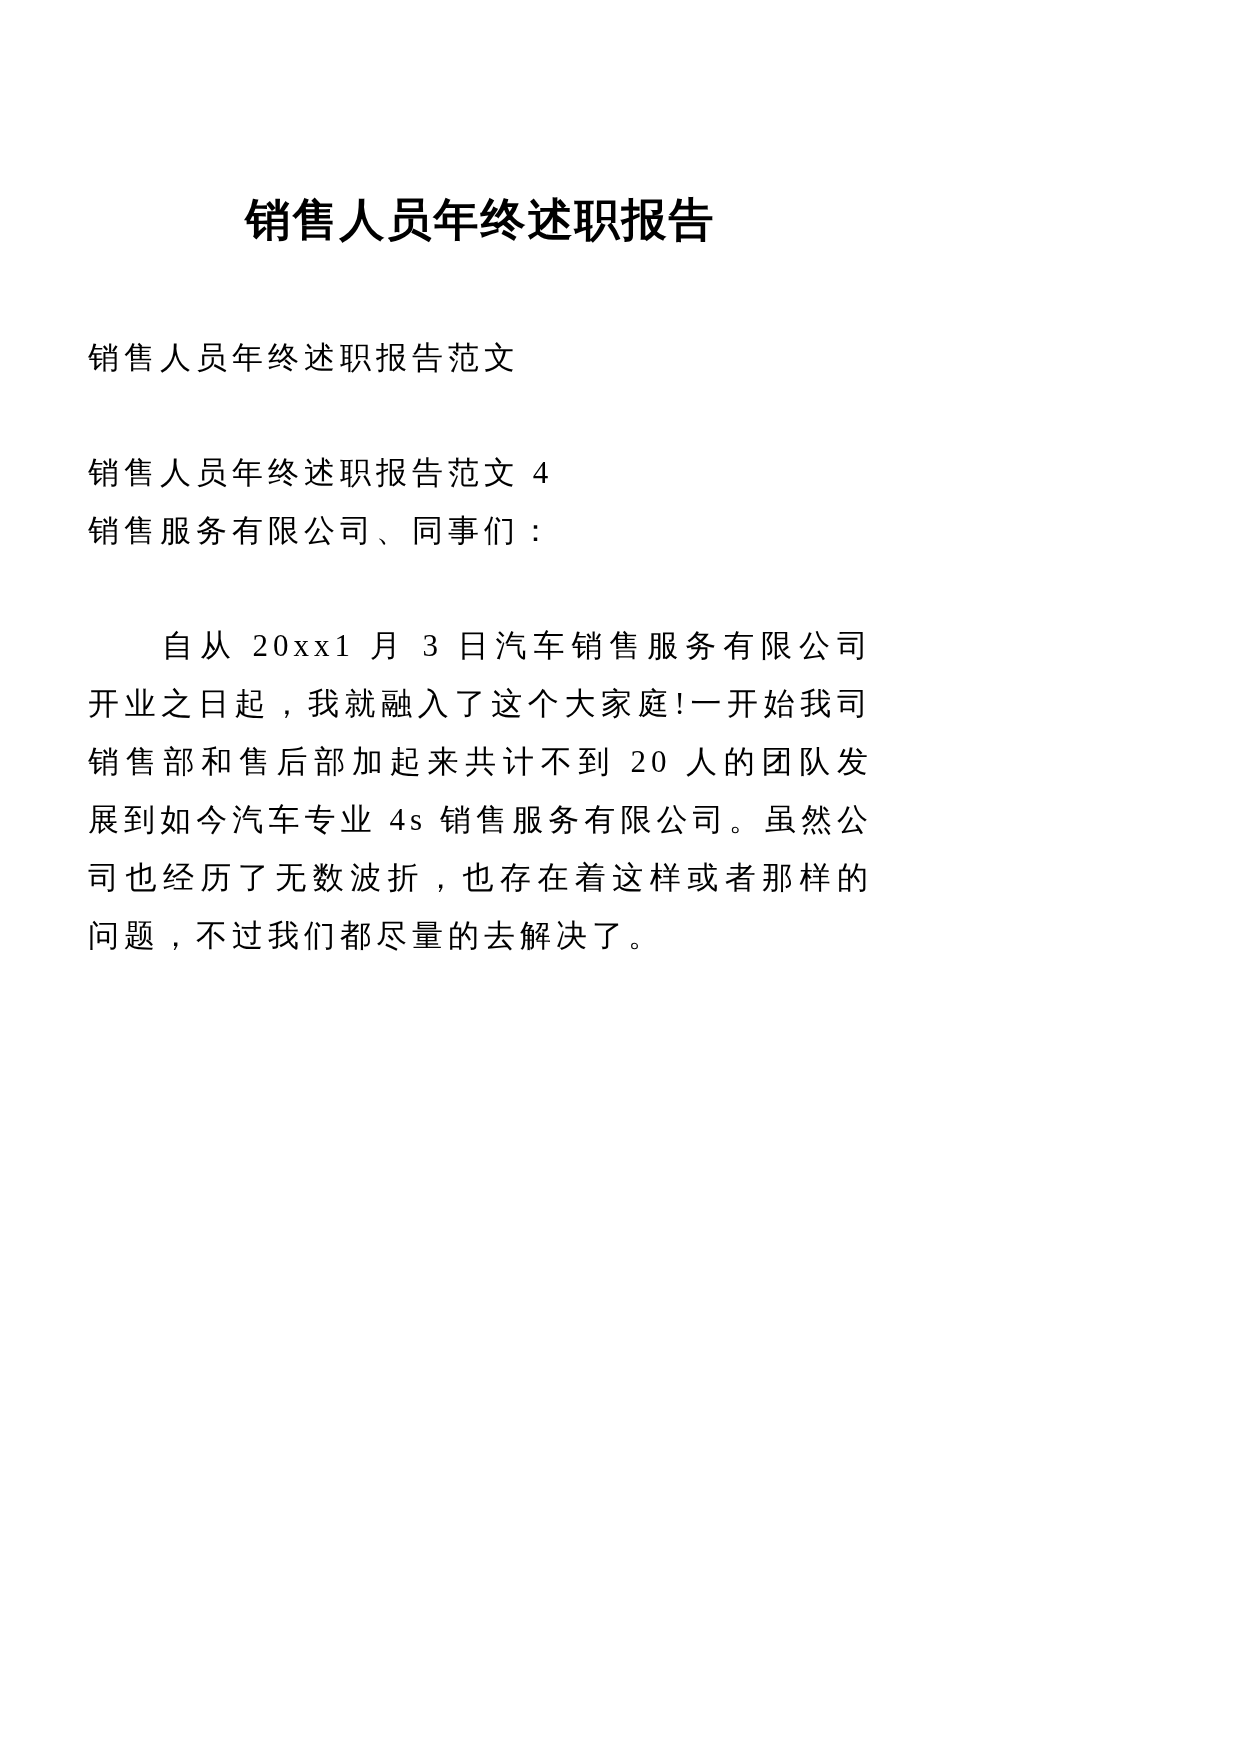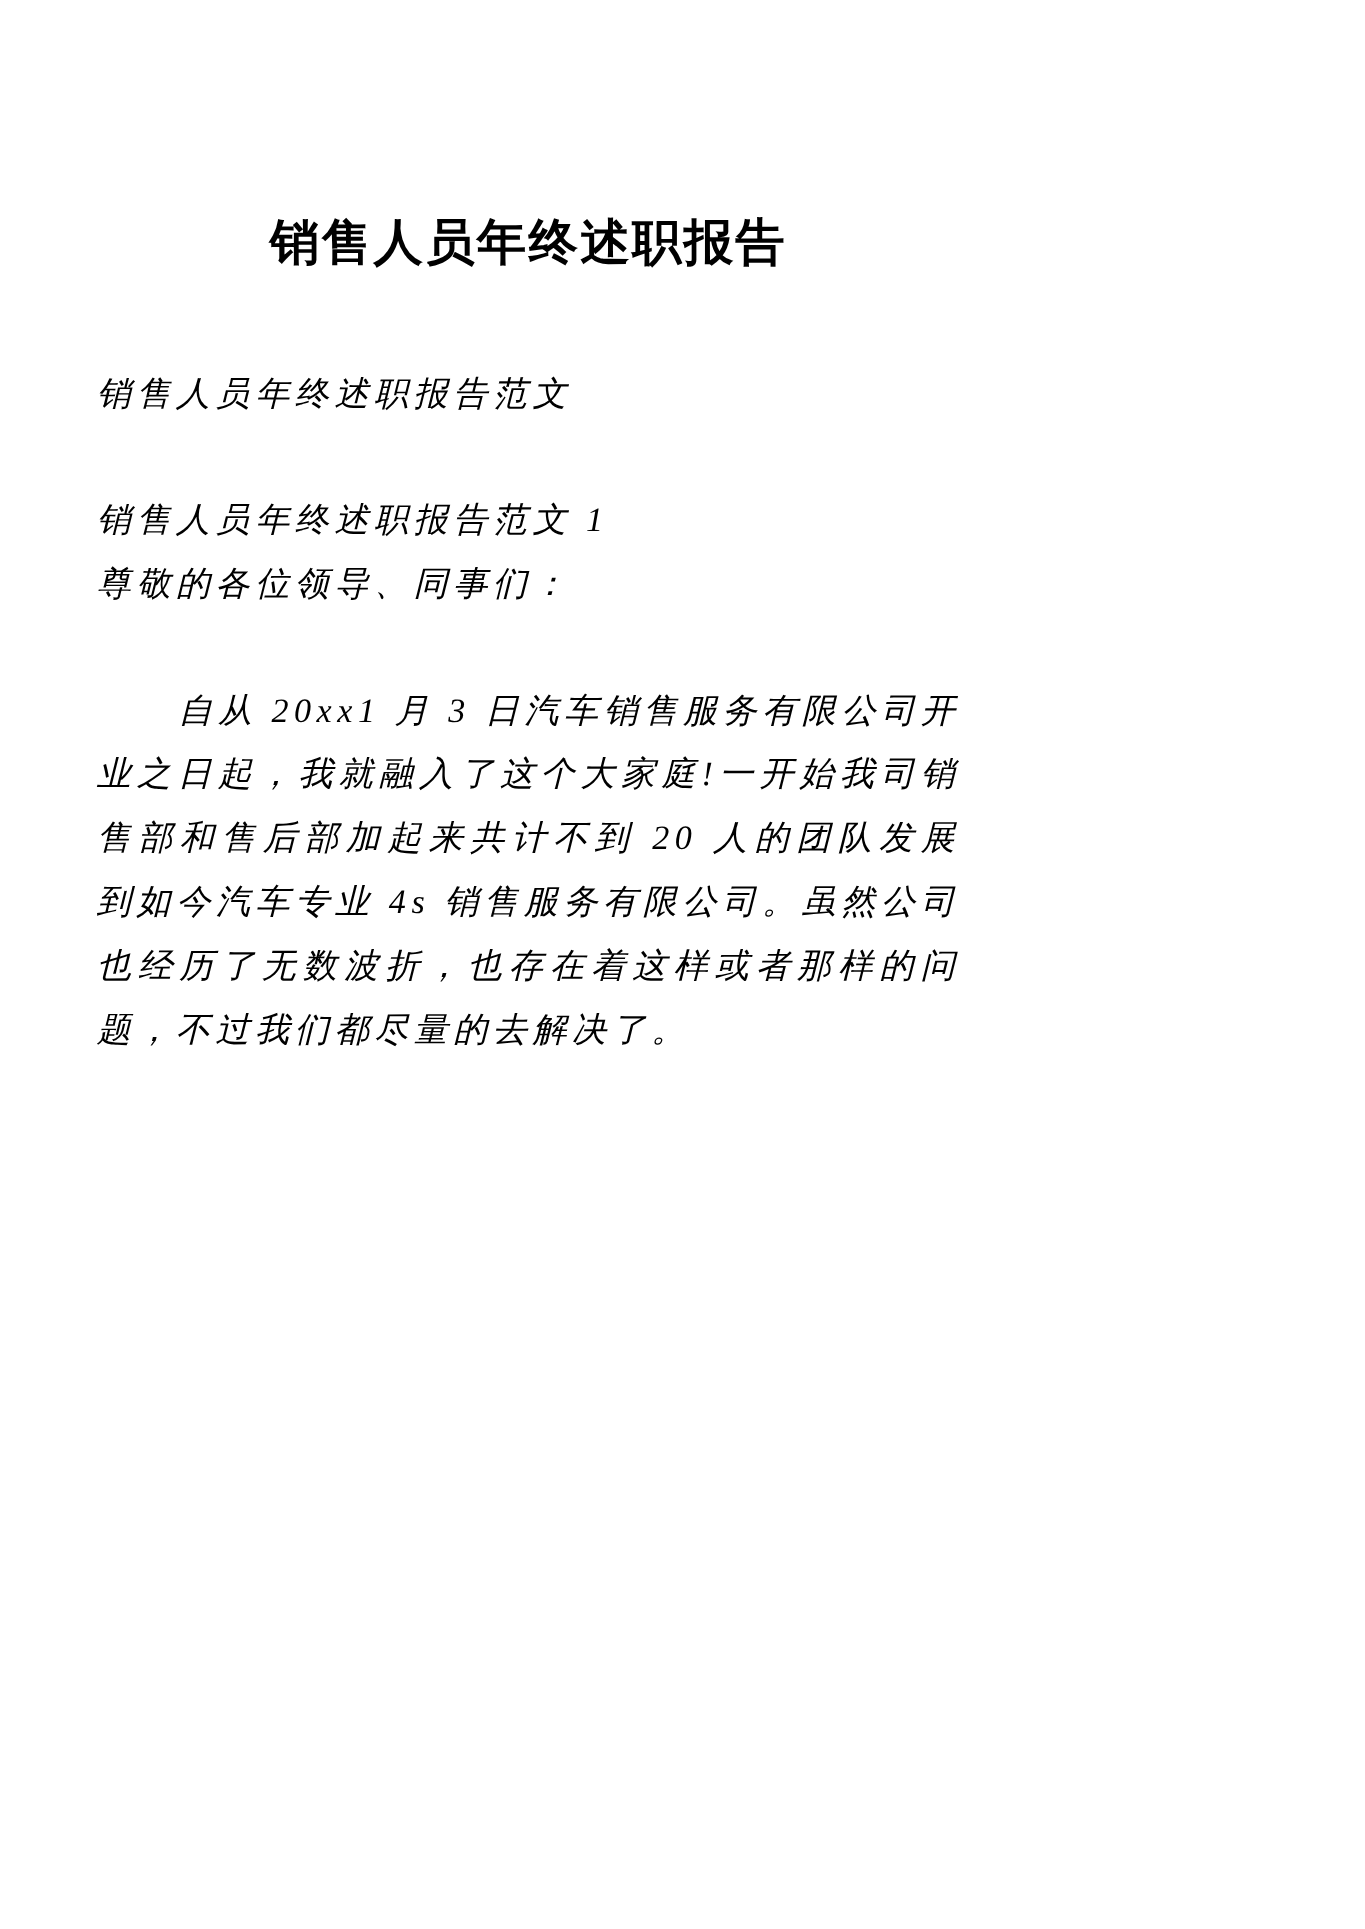--- a/index.html
+++ b/index.html
@@ -28,40 +28,39 @@
     text-align: center;
     letter-spacing: 2px;
   }
   .para {
     margin: 0;
     font-size: 31px;
     line-height: 58px;
     letter-spacing: 5px;
     text-align: justify;
     font-weight: normal;
-    font-style: italic;
   }
   .para.indent {
     text-indent: 74px;
   }
   .para.gap {
     margin-top: 57px;
   }
 </style>
 </head>
 <body>
 
 <div class="page">
 
   <h1 class="doc-title">销售人员年终述职报告</h1>
 
   <p class="para">销售人员年终述职报告范文</p>
 
 
-  <p class="para gap">销售人员年终述职报告范文 1</p>
+  <p class="para gap">销售人员年终述职报告范文 4</p>
 
-  <p class="para">尊敬的各位领导、同事们：</p>
+  <p class="para">销售服务有限公司、同事们：</p>
 
   <p class="para indent gap">自从 20xx1 月 3 日汽车销售服务有限公司开业之日起，我就融入了这个大家庭!一开始我司销售部和售后部加起来共计不到 20 人的团队发展到如今汽车专业 4s 销售服务有限公司。虽然公司也经历了无数波折，也存在着这样或者那样的问题，不过我们都尽量的去解决了。</p>
 
 
 
 </div>
 
 </body></html>

